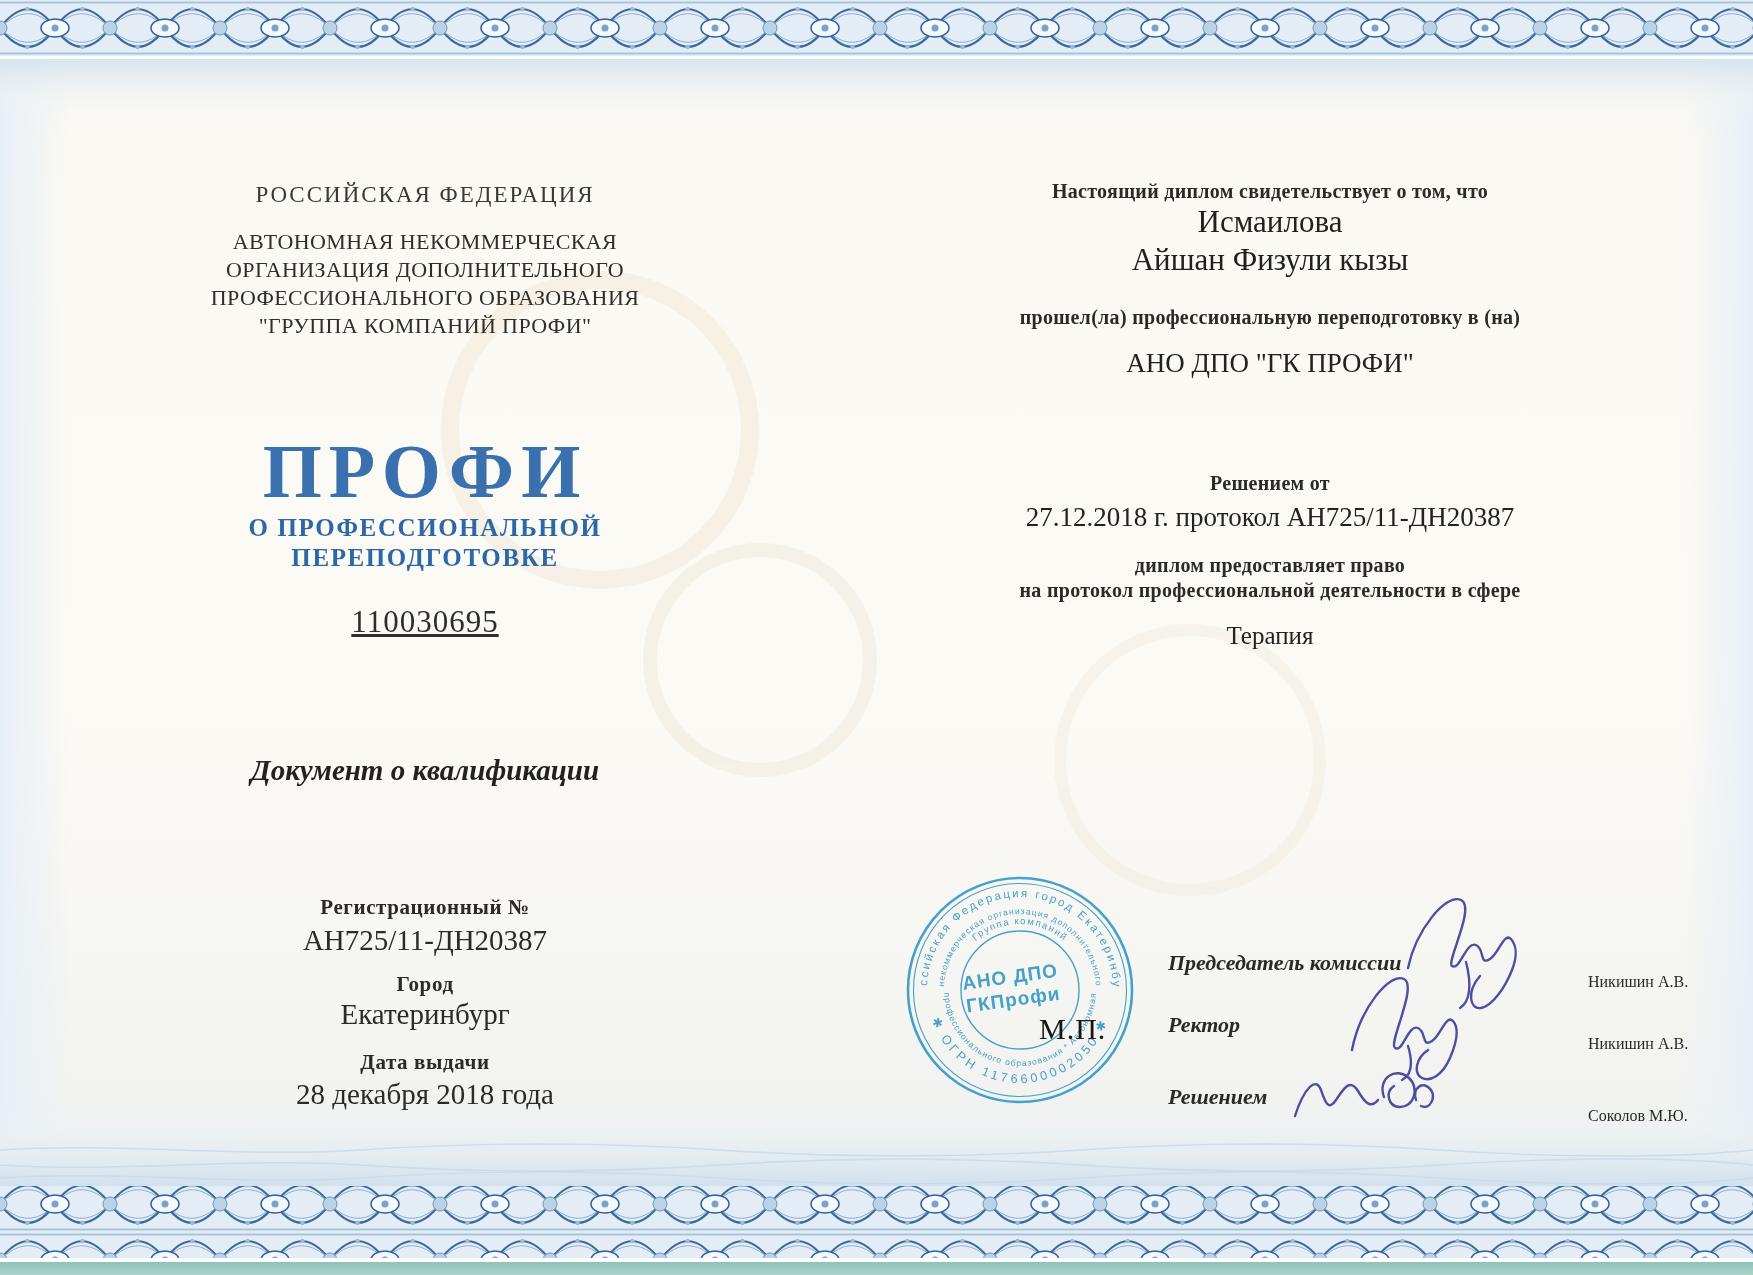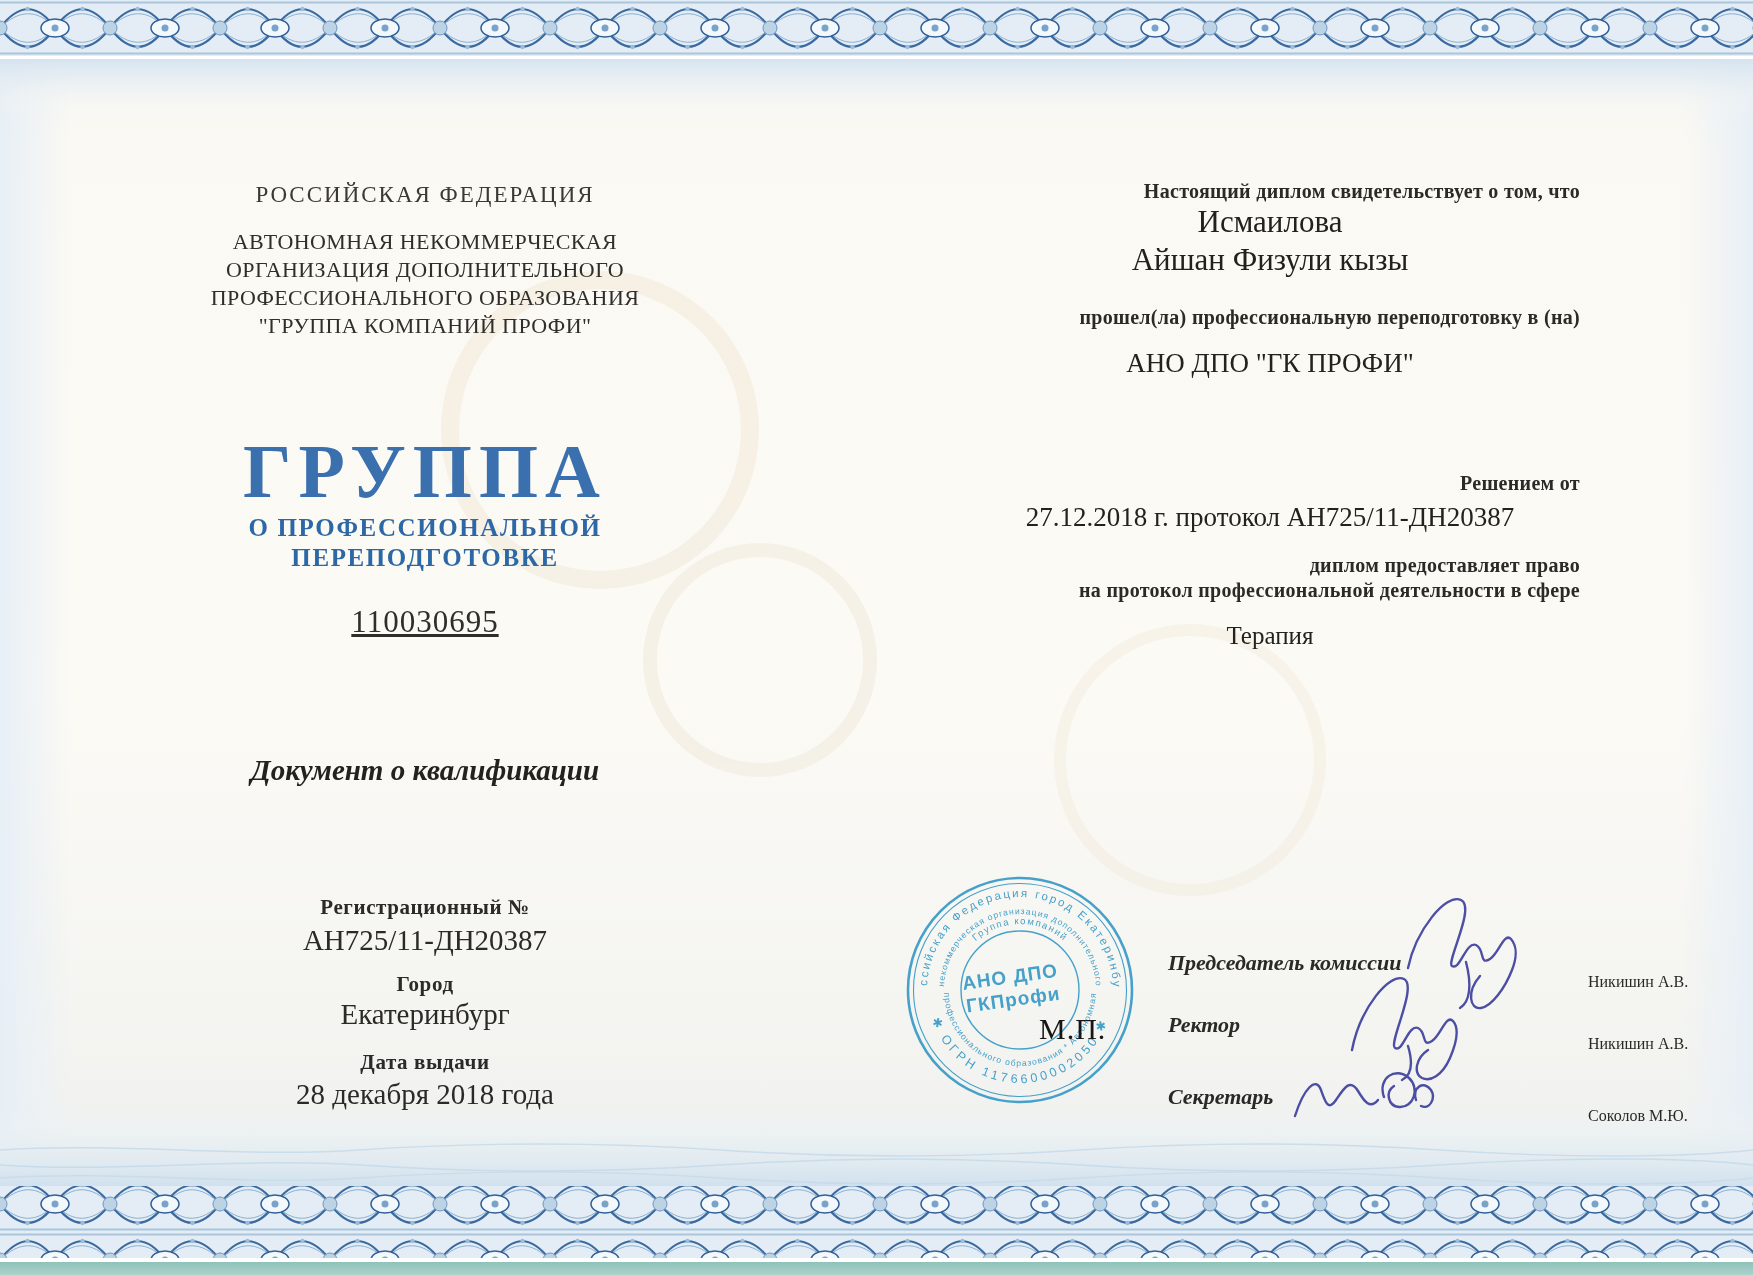--- a/index.html
+++ b/index.html
@@ -15,21 +15,21 @@
   .left-col{left:130px;width:590px;text-align:center;}
   .right-col{left:960px;width:620px;}
   .caps-head{font-size:23px;letter-spacing:2px;color:#3b3936;}
   .org{font-size:22px;line-height:28px;letter-spacing:.4px;color:#2f2e2b;}
   .diploma-title{font-size:76px;font-weight:bold;letter-spacing:7px;color:#3a70ae;}
   .diploma-sub{font-size:25px;font-weight:bold;letter-spacing:1.6px;line-height:30px;color:#2d68a6;}
   .number{font-size:31px;letter-spacing:1px;color:#2f2e2b;}
   .doc-type{font-size:29px;font-weight:bold;font-style:italic;color:#23221f;}
   .small-label{font-size:21px;font-weight:bold;letter-spacing:.6px;color:#2b2a27;}
   .value{font-size:29px;color:#2b2a27;}
-  .r-bold{font-size:20px;font-weight:bold;letter-spacing:.3px;color:#2b2a27;text-align:right;}
+  .r-bold{font-size:20px;font-weight:bold;letter-spacing:.3px;color:#2b2a27;}
   .r-name{font-size:31px;color:#22211e;}
   .r-org{font-size:27px;color:#23221f;}
   .r-val{font-size:27px;color:#23221f;}
   .r-field{font-size:25px;color:#23221f;}
   .role{font-size:22px;font-weight:bold;font-style:italic;color:#2a2926;}
   .sig-name{font-size:16px;color:#2a2926;margin-top:21px;}
   .mp{font-size:30px;color:#161616;letter-spacing:1px;z-index:4;margin-left:21px;}
   svg.deco{position:absolute;inset:0;z-index:1;}
 </style>
 </head>
@@ -133,21 +133,21 @@
 
   <div class="txt center left-col caps-head" style="top:182px;">РОССИЙСКАЯ ФЕДЕРАЦИЯ</div>
 
   <div class="txt center left-col org" style="top:228px;">
     <div>АВТОНОМНАЯ НЕКОММЕРЧЕСКАЯ</div>
     <div>ОРГАНИЗАЦИЯ ДОПОЛНИТЕЛЬНОГО</div>
     <div>ПРОФЕССИОНАЛЬНОГО ОБРАЗОВАНИЯ</div>
     <div>"ГРУППА КОМПАНИЙ ПРОФИ"</div>
   </div>
 
-  <div class="txt center left-col diploma-title" style="top:428px;">ГРУППА</div>
+  <div class="txt center left-col diploma-title" style="top:428px;">ПРОФИ</div>
 
   <div class="txt center left-col diploma-sub" style="top:513px;">
     <div>О ПРОФЕССИОНАЛЬНОЙ</div>
     <div>ПЕРЕПОДГОТОВКЕ</div>
   </div>
 
   <div class="txt center left-col number" style="top:604px;text-decoration:underline;">110030695</div>
 
   <div class="txt center left-col doc-type" style="top:754px;">Документ о квалификации</div>
 
@@ -178,16 +178,16 @@
   <div class="txt center right-col r-field" style="top:622px;">Терапия</div>
 
   <div class="txt mp" style="left:1018px;top:1012px;">М.П.</div>
 
   <div class="txt role" style="left:1168px;top:950px;">Председатель комиссии</div>
   <div class="txt sig-name" style="left:1588px;top:952px;">Никишин А.В.</div>
 
   <div class="txt role" style="left:1168px;top:1012px;">Ректор</div>
   <div class="txt sig-name" style="left:1588px;top:1014px;">Никишин А.В.</div>
 
-  <div class="txt role" style="left:1168px;top:1084px;">Секретарь</div>
+  <div class="txt role" style="left:1168px;top:1084px;">Решением</div>
   <div class="txt sig-name" style="left:1588px;top:1086px;">Соколов М.Ю.</div>
 
 </div>
 
 </body></html>

